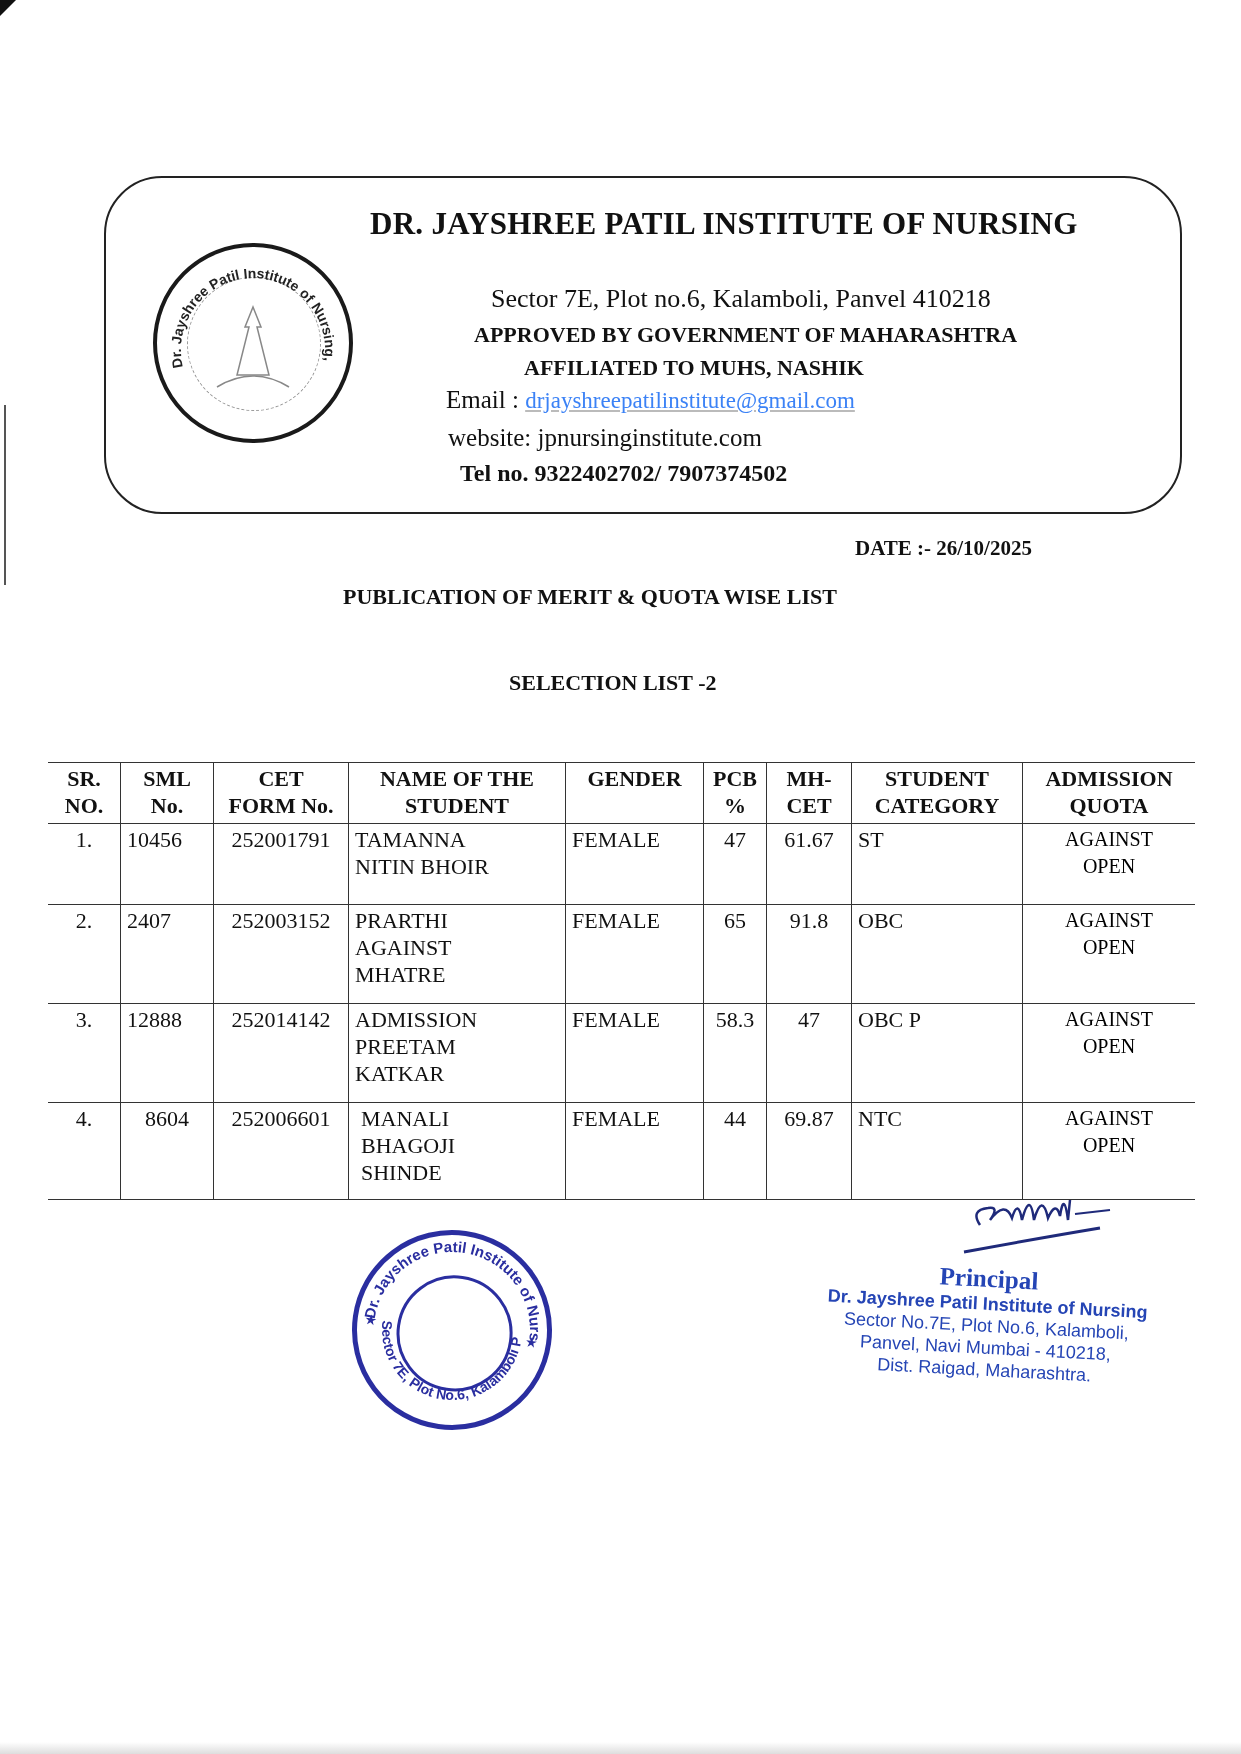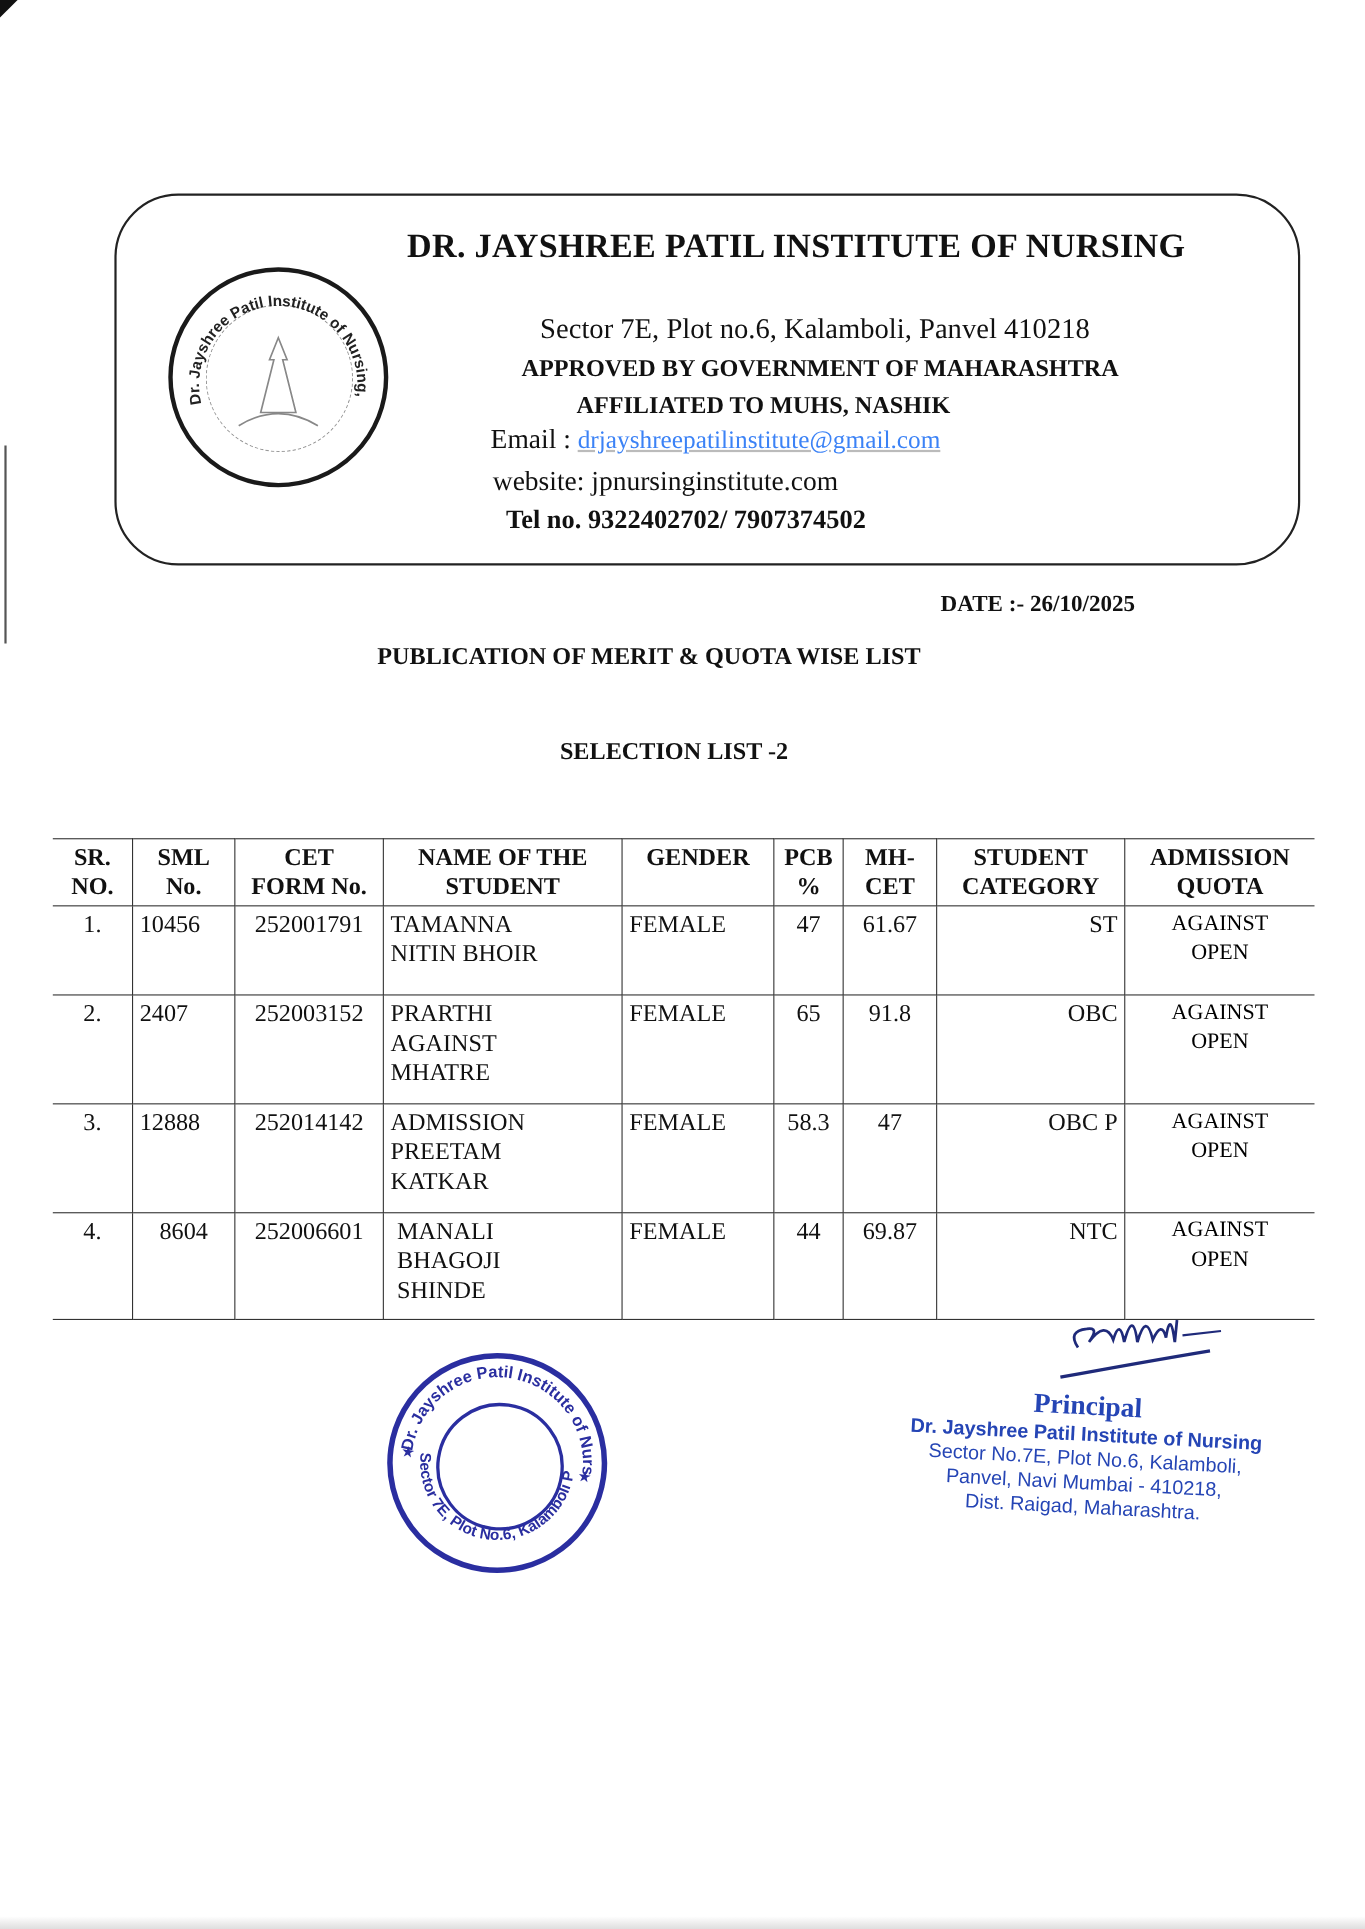--- a/index.html
+++ b/index.html
@@ -27,21 +27,21 @@
   table.merit tr > *:last-child { border-right:none; }
   table.merit th { font-weight:bold; text-align:center; padding-top:2px; padding-bottom:4px; }
   table.merit td { padding-top:2px; }
   .c-sr { width:60px; text-align:center; }
   .c-sml { width:80px; }
   .c-cet { width:122px; text-align:center; }
   .c-name { width:198px; }
   .c-gender { width:125px;margin-left:24px; }
   .c-pcb { width:50px; text-align:center; }
   .c-mh { width:72px; text-align:center; }
-  .c-cat { width:158px; text-align:right; }
+  .c-cat { width:158px; text-align:left; }
   .c-quota { width:160px; text-align:center; font-size:20px; line-height:25px; color:#000000; }
   tr.r1 td { height:66px; }
   tr.r2 td { height:84px; }
   tr.r3 td { height:84px; }
   tr.r4 td { height:82px; }
   .stamp { position:absolute; left:352px; top:1230px; width:200px; height:200px; border-radius:50%; border:5px solid #2a2ea0; box-sizing:border-box; transform:rotate(8deg); }
   .stamp .ring { position:absolute; left:40px; top:40px; width:110px; height:110px; border-radius:50%; border:3px solid #2a2ea0; }
   .stamp svg { position:absolute; left:-5px; top:-5px; }
   .signature { position:absolute; left:960px; top:1180px; }
   .principal-block { position:absolute; left:800px; top:1255px; color:#2545b5; transform:rotate(3deg); transform-origin:left top; text-align:center; width:380px; }

